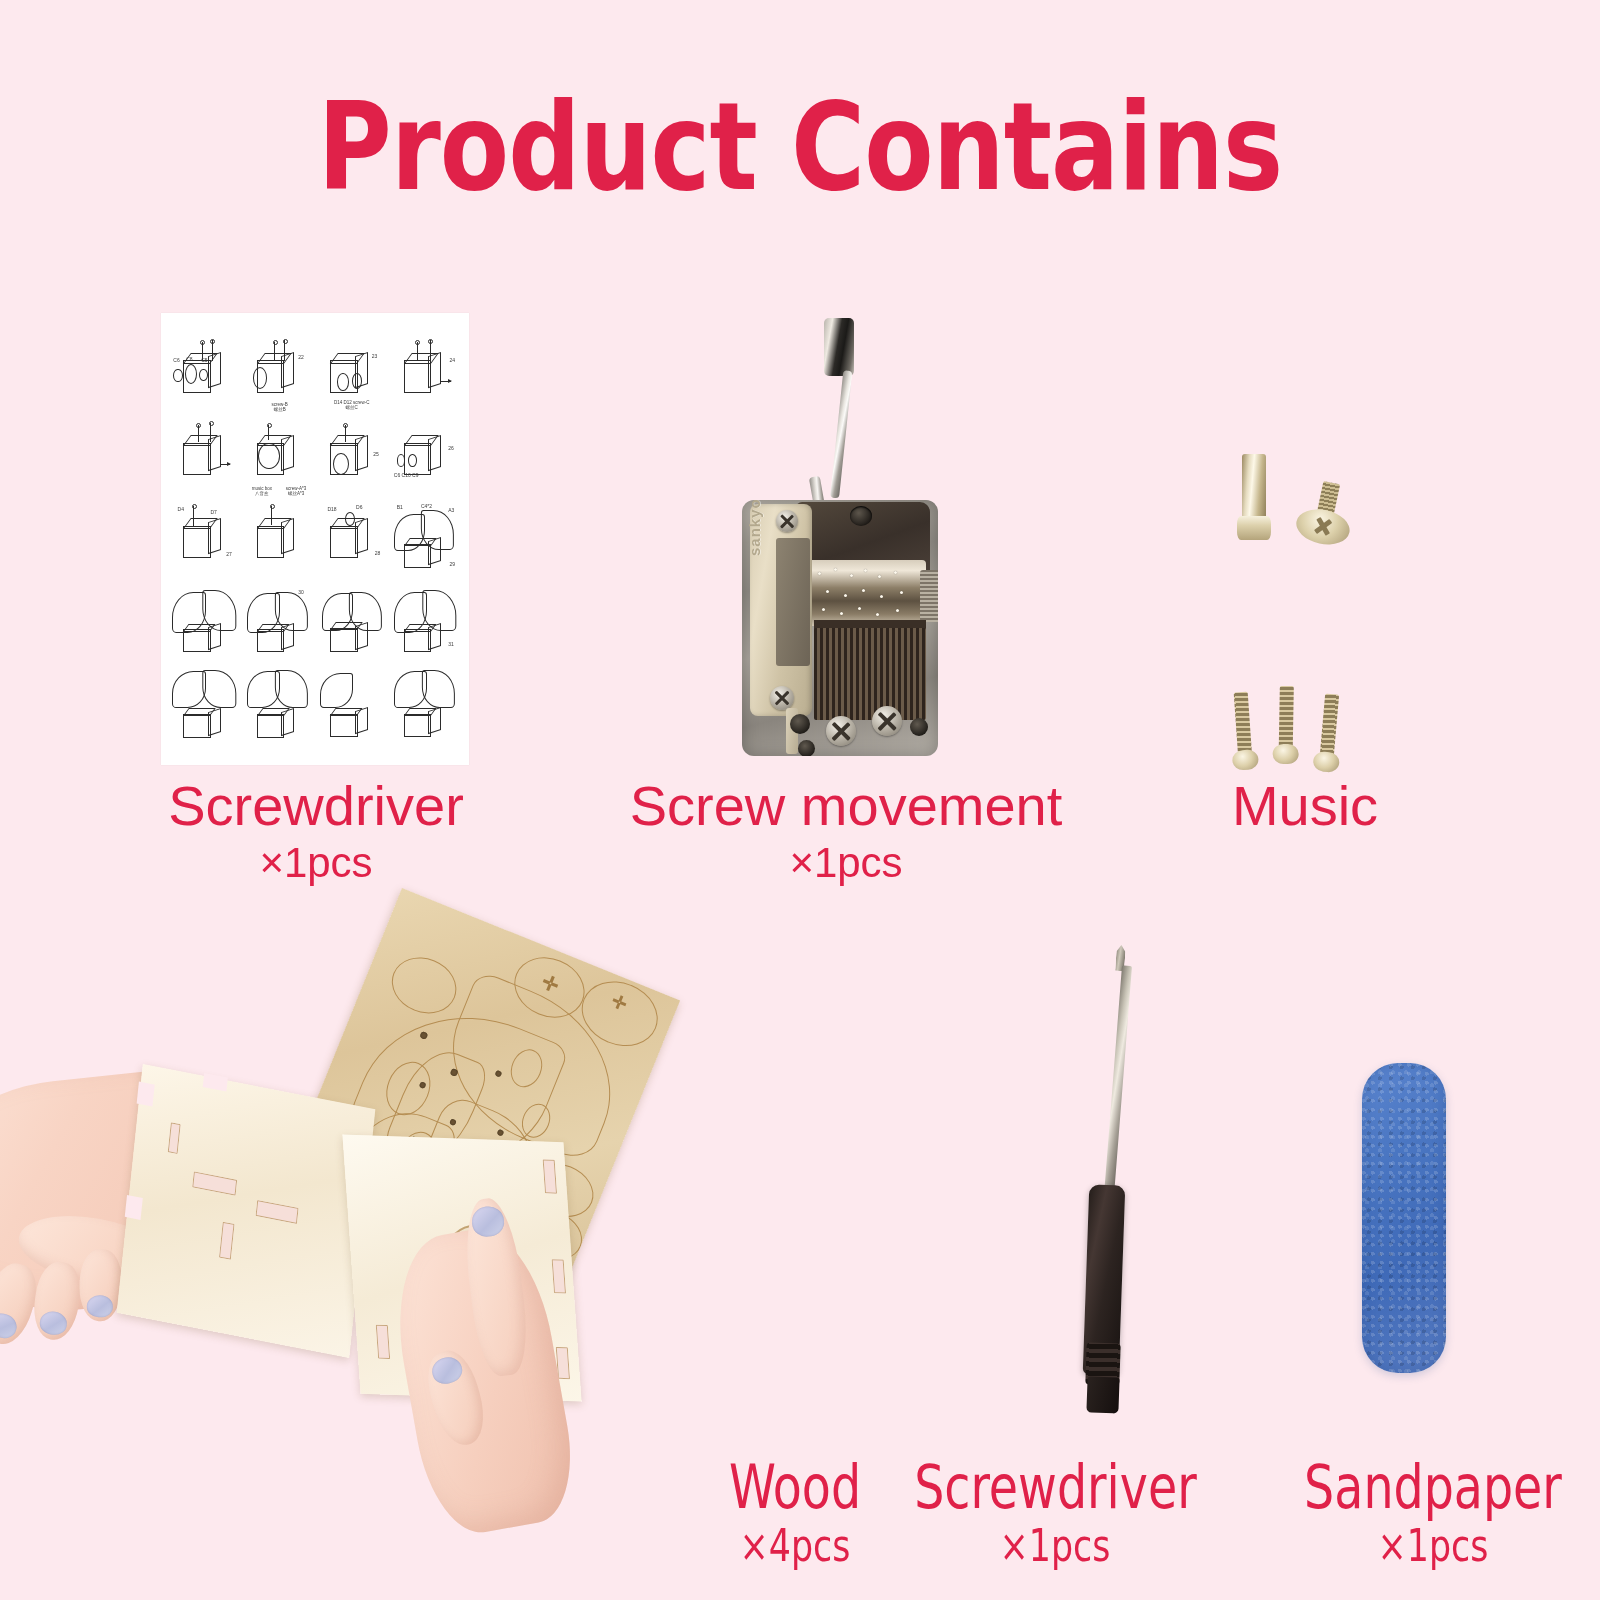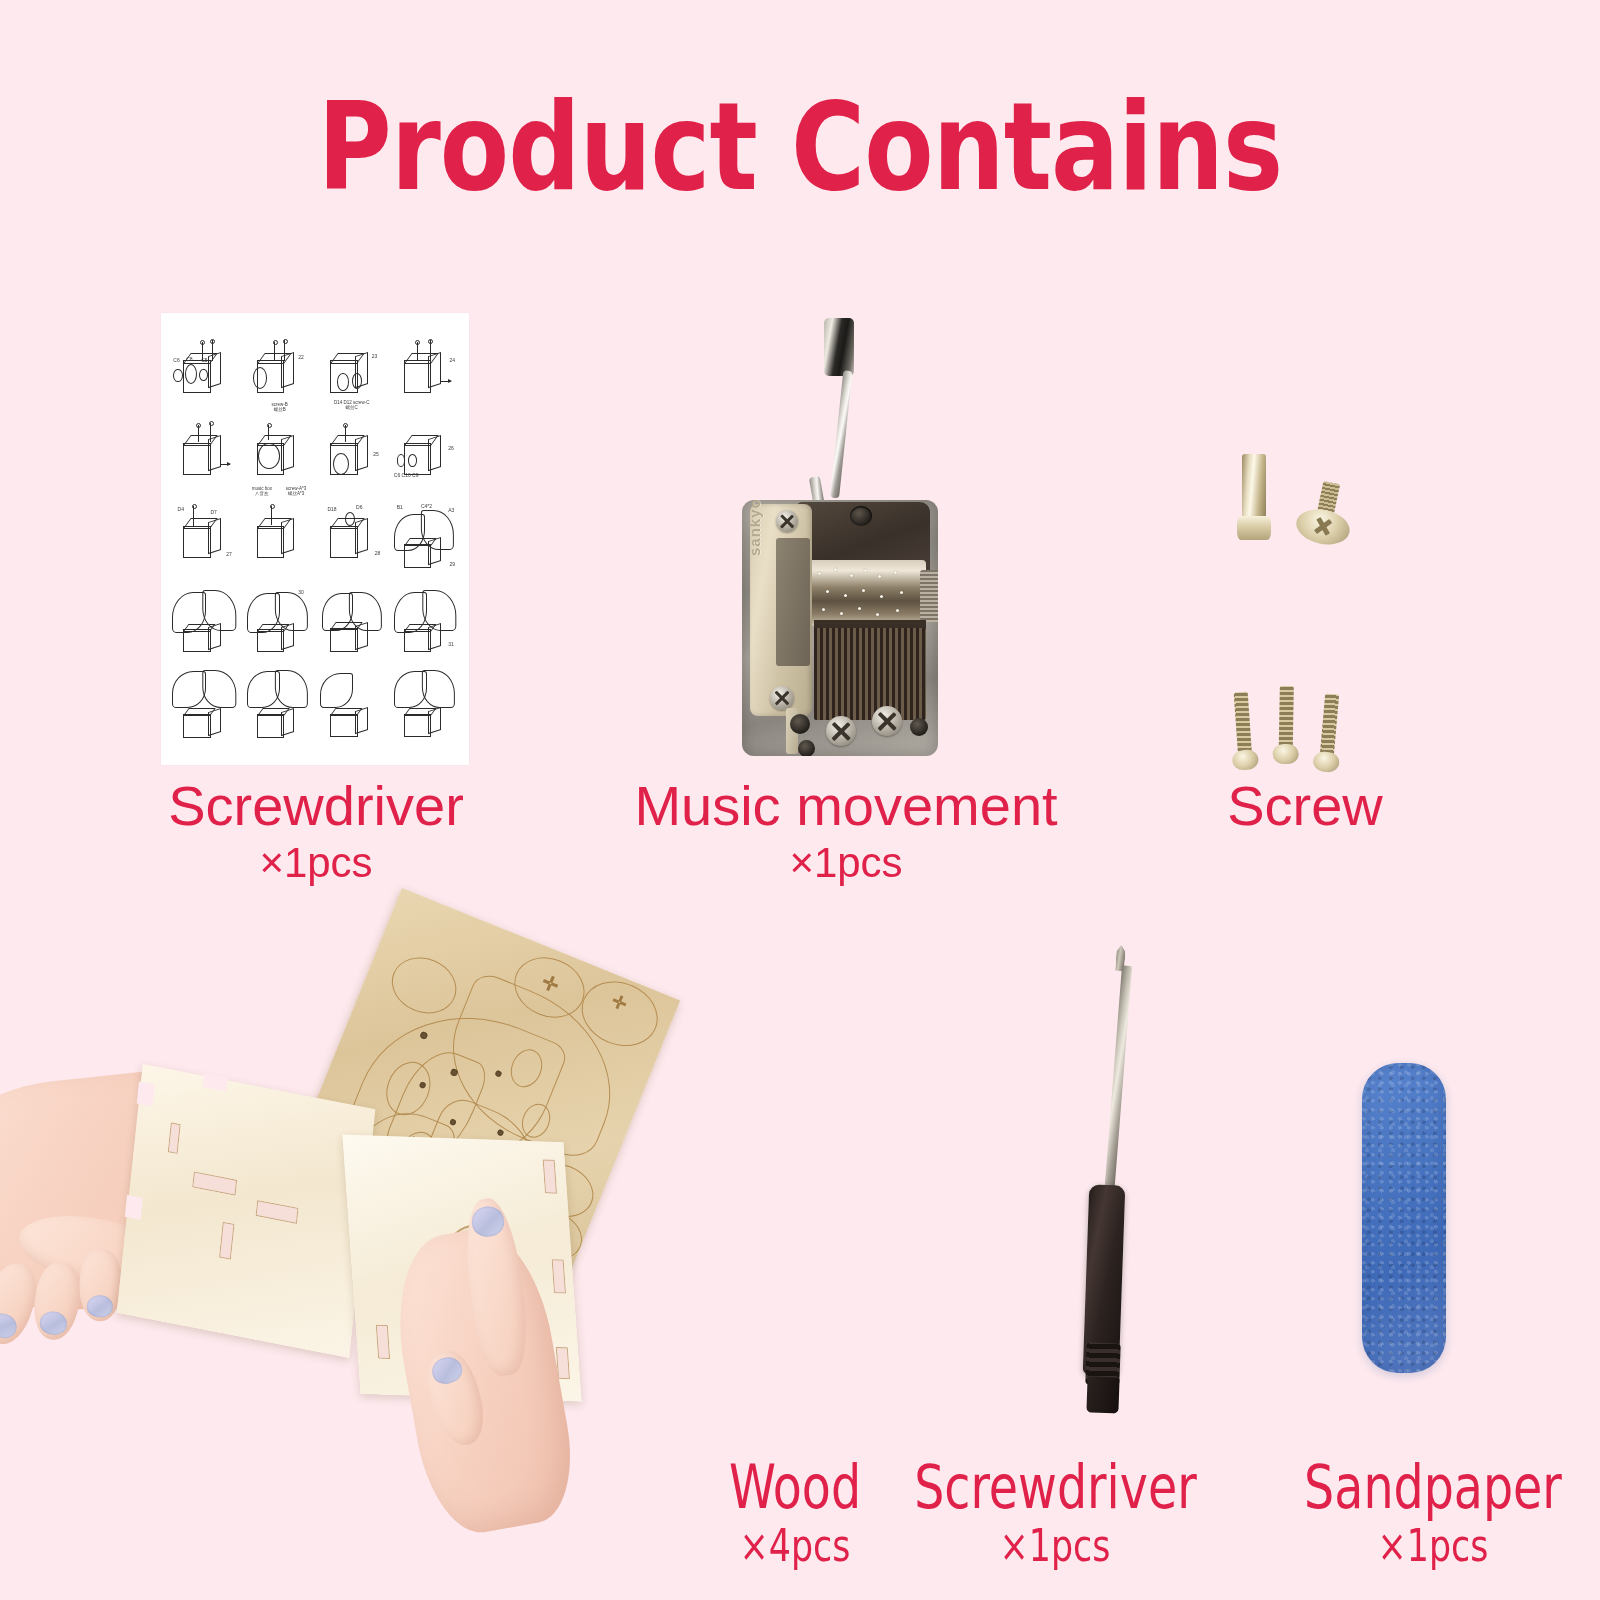--- a/index.html
+++ b/index.html
@@ -574,21 +574,21 @@
       <div class="pscrew" id="mv-screw-b1"></div>
       <div class="pscrew" id="mv-screw-b2"></div>
       <div id="mv-lever"></div>
       <div class="rivet" id="mv-rivet-l"></div>
       <div class="rivet" id="mv-rivet-l2"></div>
       <div class="rivet" id="mv-rivet-r"></div>
     </div>
   </div>
 
   <div class="lbl" style="left:596px;top:775px;width:500px;">
-    <span class="name">Music movement</span>
+    <span class="name">Screw movement</span>
     <span class="qty">×1pcs</span>
   </div>
 
   <div id="screws">
     <div id="big-screw-1">
       <div class="barrel"></div>
       <div class="head"></div>
     </div>
     <div id="big-screw-2">
       <div class="thread"></div>
@@ -604,21 +604,21 @@
         <div class="head"></div>
       </div>
       <div class="sscrew" id="sscrew3">
         <div class="shaft"></div>
         <div class="head"></div>
       </div>
     </div>
   </div>
 
   <div class="lbl" style="left:1145px;top:775px;width:320px;">
-    <span class="name">Screw</span>
+    <span class="name">Music</span>
   </div>
 
   <div id="wood-group">
 
     <div id="wood-engraved">
       <div class="eng-line" style="left:46%;top:2%;width:24%;height:15%"></div>
       <div class="eng-line" style="left:70%;top:1%;width:26%;height:16%"></div>
       <div class="eng-cross" style="left:55%;top:6%;font-size:20px">✛</div>
       <div class="eng-cross" style="left:79%;top:4%;font-size:18px">✛</div>
       <div class="eng-line" style="left:8%;top:14%;width:22%;height:14%"></div>

